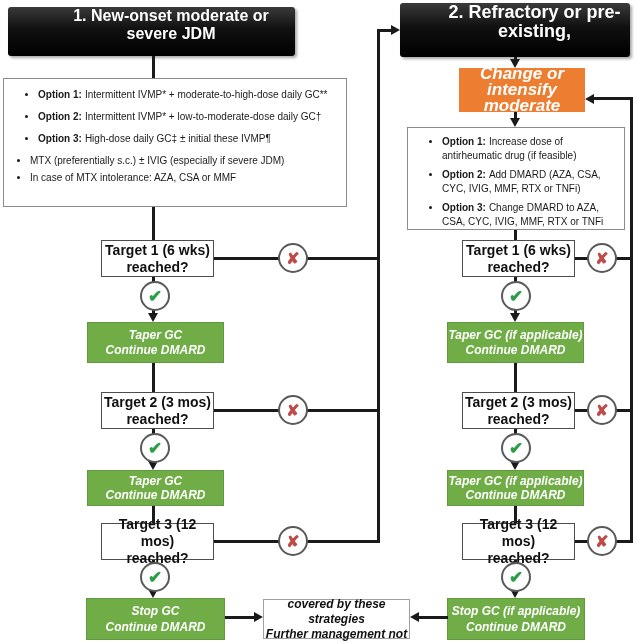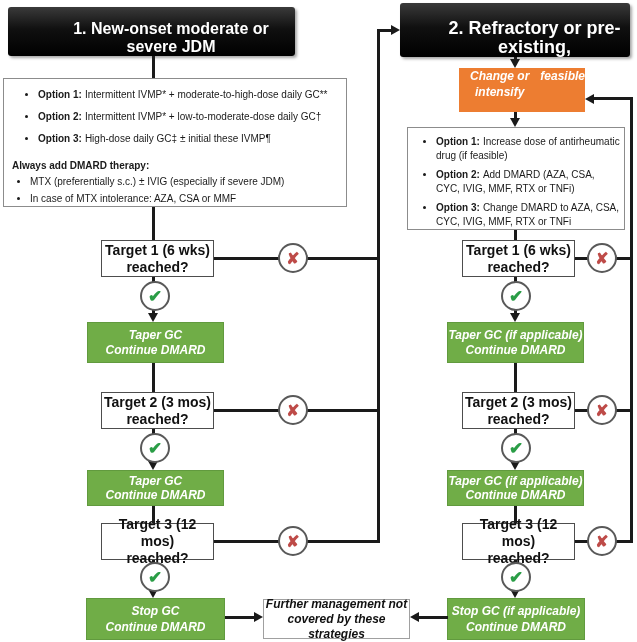--- a/index.html
+++ b/index.html
@@ -1,40 +1,40 @@
 <!DOCTYPE html>
 <html><head>
 <meta charset="utf-8">
 <style>
   html,body{margin:0;padding:0;background:#fff;}
   .stage{position:relative;width:637px;height:642px;background:#ffffff;
          font-family:"Liberation Sans",sans-serif;overflow:hidden;}
   .abs{position:absolute;box-sizing:border-box;}
   .blackbox{background:linear-gradient(180deg,#3a3a3a 0%,#101010 45%,#000 100%);
             color:#fff;font-weight:bold;text-align:center;border-radius:3px;
-            display:flex;flex-direction:column;justify-content:flex-end;
+            display:flex;flex-direction:column;justify-content:flex-start;
             box-shadow:2px 2px 3px rgba(0,0,0,.35);padding-left:39px;}
   .optsbox{background:#fff;border:1px solid #8c8c8c;color:#1a1a1a;
            font-size:10px;line-height:15px;}
   .optsbox ul{margin:0;padding-left:26px;list-style:disc;}
   .optsbox li{margin-bottom:7px;}
   .optsbox.right li{margin-bottom:5px;line-height:14px;}
   .optlabel{font-weight:bold;margin-right:3px;}
   .dmardhead{font-weight:bold;margin:12px 0 1px 0;}
   .optsbox ul.dmard{padding-left:18px;}
   .optsbox ul.dmard li{margin-bottom:1px;line-height:16px;}
   .targetbox{background:#fff;border:1px solid #4d4d4d;color:#111;font-weight:bold;
              font-size:14px;line-height:17px;text-align:center;
              display:flex;flex-direction:column;justify-content:center;}
   .greenbox{background:#70AD47;border:1px solid #619a3e;color:#fff;font-weight:bold;
             font-style:italic;font-size:12px;text-align:center;
             display:flex;flex-direction:column;justify-content:space-evenly;padding:3px 0;}
   .orangebox{background:#ED7D31;color:#fff;font-weight:bold;font-style:italic;
-             font-size:12px;line-height:16px;text-align:center;
-             display:flex;flex-direction:row;justify-content:center;}
+             font-size:17px;line-height:16px;text-align:center;
+             display:flex;flex-direction:column;justify-content:center;}
   .footerbox{background:#fff;border:1px solid #a0a0a0;color:#111;font-weight:bold;
              font-style:italic;font-size:12px;line-height:15px;text-align:center;
              display:flex;flex-direction:column;justify-content:center;}
   .line{background:#1a1a1a;}
   .vline{width:3px;}
   .hline{height:3px;}
   .arr-r{width:0;height:0;border-top:5px solid transparent;border-bottom:5px solid transparent;
          border-left:9px solid #1a1a1a;}
   .arr-l{width:0;height:0;border-top:5px solid transparent;border-bottom:5px solid transparent;
          border-right:9px solid #1a1a1a;}
@@ -57,21 +57,20 @@
   </div>
 
   <div class="abs line vline" style="left:152px;top:56px;height:22px;"></div>
 
   <div class="abs optsbox" style="left:3px;top:78px;width:344px;height:129px;padding:8px 6px 6px 8px;">
     <ul>
       <li><span class="optlabel">Option 1:</span><span>Intermittent IVMP* + moderate-to-high-dose daily GC**</span></li>
       <li><span class="optlabel">Option 2:</span><span>Intermittent IVMP* + low-to-moderate-dose daily GC†</span></li>
       <li><span class="optlabel">Option 3:</span><span>High-dose daily GC‡ ± initial these IVMP¶</span></li>
     </ul>
-    <div class="dmardhead">Always add DMARD therapy:</div>
     <ul class="dmard">
       <li>MTX (preferentially s.c.) ± IVIG (especially if severe JDM)</li>
       <li>In case of MTX intolerance: AZA, CSA or MMF</li>
     </ul>
   </div>
 
   <div class="abs line vline" style="left:152px;top:207px;height:33px;"></div>
 
   <div class="abs targetbox" style="left:101px;top:240px;width:113px;height:37px;">
     <div>Target 1 (6 wks)</div>
@@ -138,27 +137,27 @@
 
   <div class="abs blackbox h2size" style="left:400px;top:3px;width:230px;height:54px;">
     <div>2. Refractory or pre-existing,</div>
   </div>
 
   <div class="abs line vline" style="left:514px;top:57px;height:4px;"></div>
   <div class="abs arr-d" style="left:510px;top:59px;"></div>
 
   <div class="abs orangebox" style="left:459px;top:68px;width:126px;height:44px;">
     <div>Change or intensify</div>
-    <div>feasible</div>
+    <div>moderate</div>
   </div>
 
   <div class="abs line vline" style="left:514px;top:112px;height:7px;"></div>
   <div class="abs arr-d" style="left:510px;top:118px;"></div>
 
-  <div class="abs optsbox right" style="left:407px;top:127px;width:218px;height:103px;padding:7px 4px 4px 2px;">
+  <div class="abs optsbox right" style="left:407px;top:127px;width:218px;height:103px;padding:7px 4px 4px 8px;">
     <ul>
       <li><span class="optlabel">Option 1:</span><span>Increase dose of antirheumatic drug (if feasible)</span></li>
       <li><span class="optlabel">Option 2:</span><span>Add DMARD (AZA, CSA, CYC, IVIG, MMF, RTX or TNFi)</span></li>
       <li><span class="optlabel">Option 3:</span><span>Change DMARD to AZA, CSA, CYC, IVIG, MMF, RTX or TNFi</span></li>
     </ul>
   </div>
 
   <div class="abs line vline" style="left:514px;top:230px;height:10px;"></div>
 
   <div class="abs targetbox" style="left:462px;top:240px;width:113px;height:37px;">
@@ -223,17 +222,17 @@
     <div>Stop GC (if applicable)</div>
     <div>Continue DMARD</div>
   </div>
 
   <div class="abs line hline" style="left:225px;top:616px;width:30px;"></div>
   <div class="abs arr-r" style="left:254px;top:612px;"></div>
   <div class="abs line hline" style="left:418px;top:616px;width:30px;"></div>
   <div class="abs arr-l" style="left:410px;top:612px;"></div>
 
   <div class="abs footerbox" style="left:263px;top:599px;width:147px;height:40px;">
+    <div>covered by these strategies</div>
     <div>Further management not</div>
-    <div>covered by these strategies</div>
   </div>
 
 </div>
 
 </body></html>

